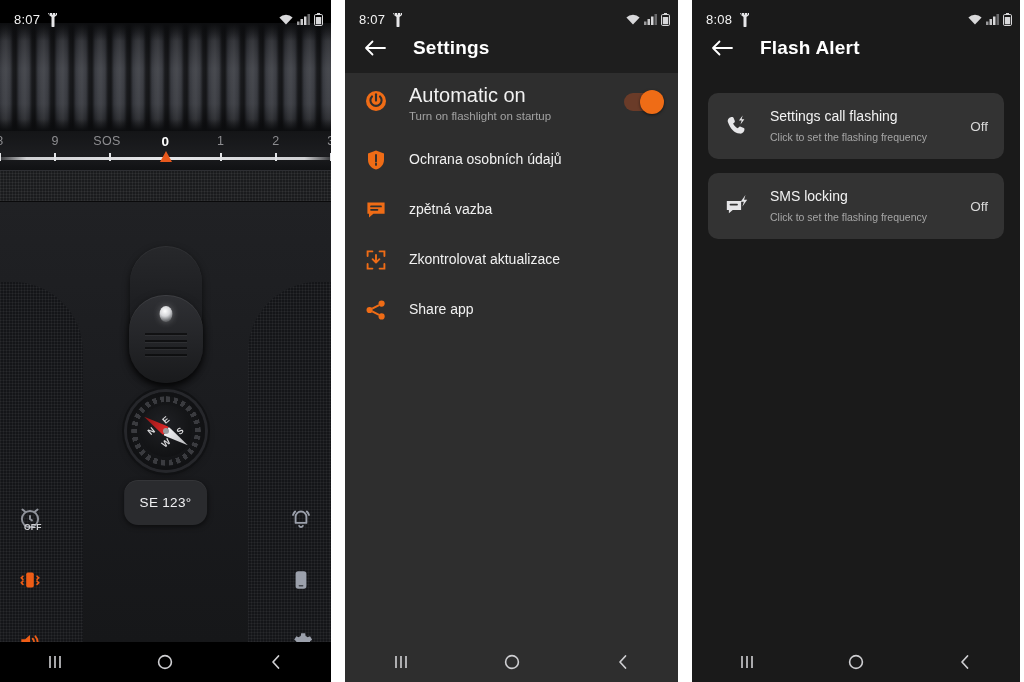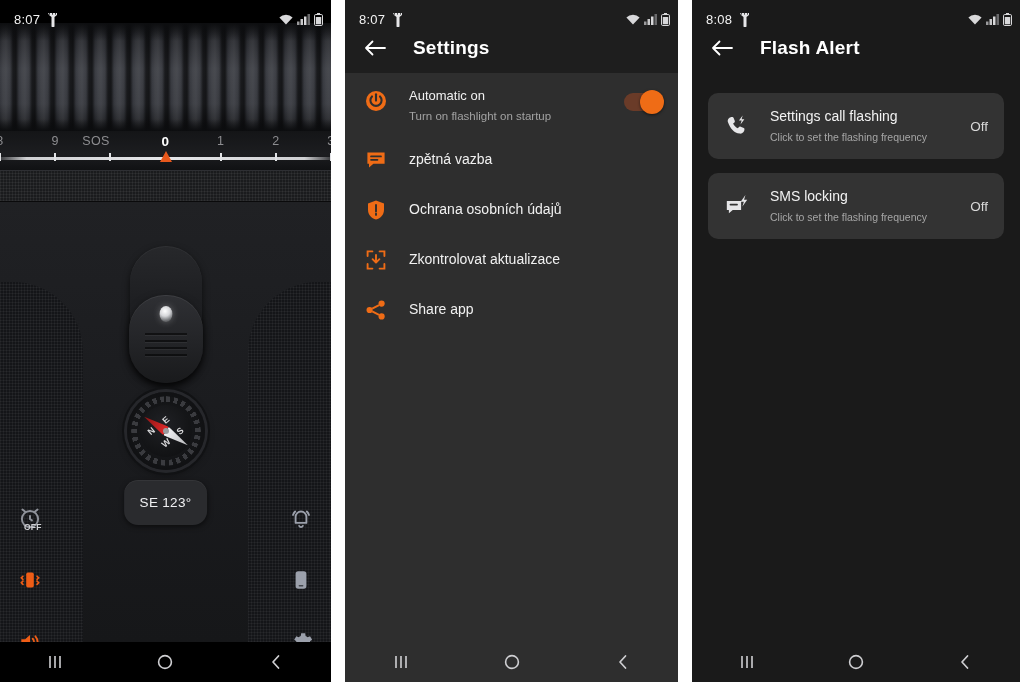--- a/index.html
+++ b/index.html
@@ -260,21 +260,21 @@
     display: flex; align-items: flex-start;
     padding: 9px 16px 9px 18px;
     min-height: 46px;
   }
   .set-row-ico {
     width: 26px; min-width: 26px; height: 26px;
     display: flex; align-items: center; justify-content: center;
     margin-top: 2px;
   }
   .set-row-txt { flex: 1; padding-left: 20px; }
-  .set-row-title { color: #f1f1f1; font-size: 13px; line-height: 19px; }
+  .set-row-title { color: #f1f1f1; font-size: 20px; line-height: 19px; }
   .set-row-sub   { color: #a2a2a2; font-size: 11.5px; line-height: 17px; margin-top: 3px; }
   .set-row.simple { align-items: center; min-height: 46px; padding-top: 11px; padding-bottom: 11px; }
   .set-row.simple .set-row-title { font-size: 14px; }
 
   .toggle {
     width: 38px; height: 18px; border-radius: 9px;
     position: relative; margin-top: 7px; flex: 0 0 auto;
     background: rgba(232,88,28,.32);
   }
   .toggle .knob {
@@ -350,21 +350,21 @@
     </div>
 
     <div class="fl-body">
 
       <div class="fl-grille"></div>
 
       <div class="fl-dial">
         <div class="dial-labels" id="dial-labels">
             <span class="dial-label" style="left: 0px;">8</span>
             <span class="dial-label" style="left: 55.1667px;">9</span>
-            <span class="dial-label" style="left: 96px;">SOS</span>
+            <span class="dial-label" style="left: 107px;">SOS</span>
             <span class="dial-label active" style="left: 165.5px;">0</span>
             <span class="dial-label" style="left: 220.667px;">1</span>
             <span class="dial-label" style="left: 275.833px;">2</span>
             <span class="dial-label" style="left: 331px;">3</span>
           </div>
         <div class="dial-rule"></div>
         <div id="dial-ticks">
             <div class="dial-tick" style="left: 0px;"></div>
             <div class="dial-tick" style="left: 55.1667px;"></div>
             <div class="dial-tick" style="left: 110.333px;"></div>
@@ -531,37 +531,37 @@
             <div class="set-row-title">Automatic on</div>
             <div class="set-row-sub">Turn on flashlight on startup</div>
           </div>
           <div class="toggle">
             <div class="knob"></div>
           </div>
         </div>
         <div class="set-row simple">
           <div class="set-row-ico">
             <svg width="24" height="24" viewBox="0 0 24 24">
-              <path d="M3.4 4.6h17.2v11.2H9.4l-4.4 3.7v-3.7H3.4z" fill="#ef6c16"></path>
-              <path d="M7 8.4h10M7 11.8h6.5" stroke="#2e2e2e" stroke-width="1.7" stroke-linecap="round"></path>
+              <path d="M12 2.6 20 5.6v6.1c0 5-3.4 8.6-8 9.8-4.6-1.2-8-4.8-8-9.8V5.6z" fill="#ef6c16"></path>
+              <path d="M12 7v6.5M12 15.6v1.3" stroke="#2e2e2e" stroke-width="1.9" stroke-linecap="round"></path>
             </svg>
           </div>
           <div class="set-row-txt">
-            <div class="set-row-title">zpětná vazba</div>
+            <div class="set-row-title">Ochrana osobních údajů</div>
           </div>
         </div>
         <div class="set-row simple">
           <div class="set-row-ico">
             <svg width="24" height="24" viewBox="0 0 24 24">
-              <path d="M12 2.6 20 5.6v6.1c0 5-3.4 8.6-8 9.8-4.6-1.2-8-4.8-8-9.8V5.6z" fill="#ef6c16"></path>
-              <path d="M12 7v6.5M12 15.6v1.3" stroke="#2e2e2e" stroke-width="1.9" stroke-linecap="round"></path>
+              <path d="M3.4 4.6h17.2v11.2H9.4l-4.4 3.7v-3.7H3.4z" fill="#ef6c16"></path>
+              <path d="M7 8.4h10M7 11.8h6.5" stroke="#2e2e2e" stroke-width="1.7" stroke-linecap="round"></path>
             </svg>
           </div>
           <div class="set-row-txt">
-            <div class="set-row-title">Ochrana osobních údajů</div>
+            <div class="set-row-title">zpětná vazba</div>
           </div>
         </div>
         <div class="set-row simple">
           <div class="set-row-ico">
             <svg width="24" height="24" viewBox="0 0 24 24" fill="none" stroke="#ef6c16" stroke-width="1.9">
               <path d="M8.4 3.4H3.6v4.6M15.6 3.4h4.8v4.6M8.4 20.6H3.6V16M15.6 20.6h4.8V16" stroke-linecap="round"></path>
               <path d="M12 7v7.4M8.6 11.2 12 14.6l3.4-3.4" stroke-linecap="round" stroke-linejoin="round"></path>
             </svg>
           </div>
           <div class="set-row-txt">

